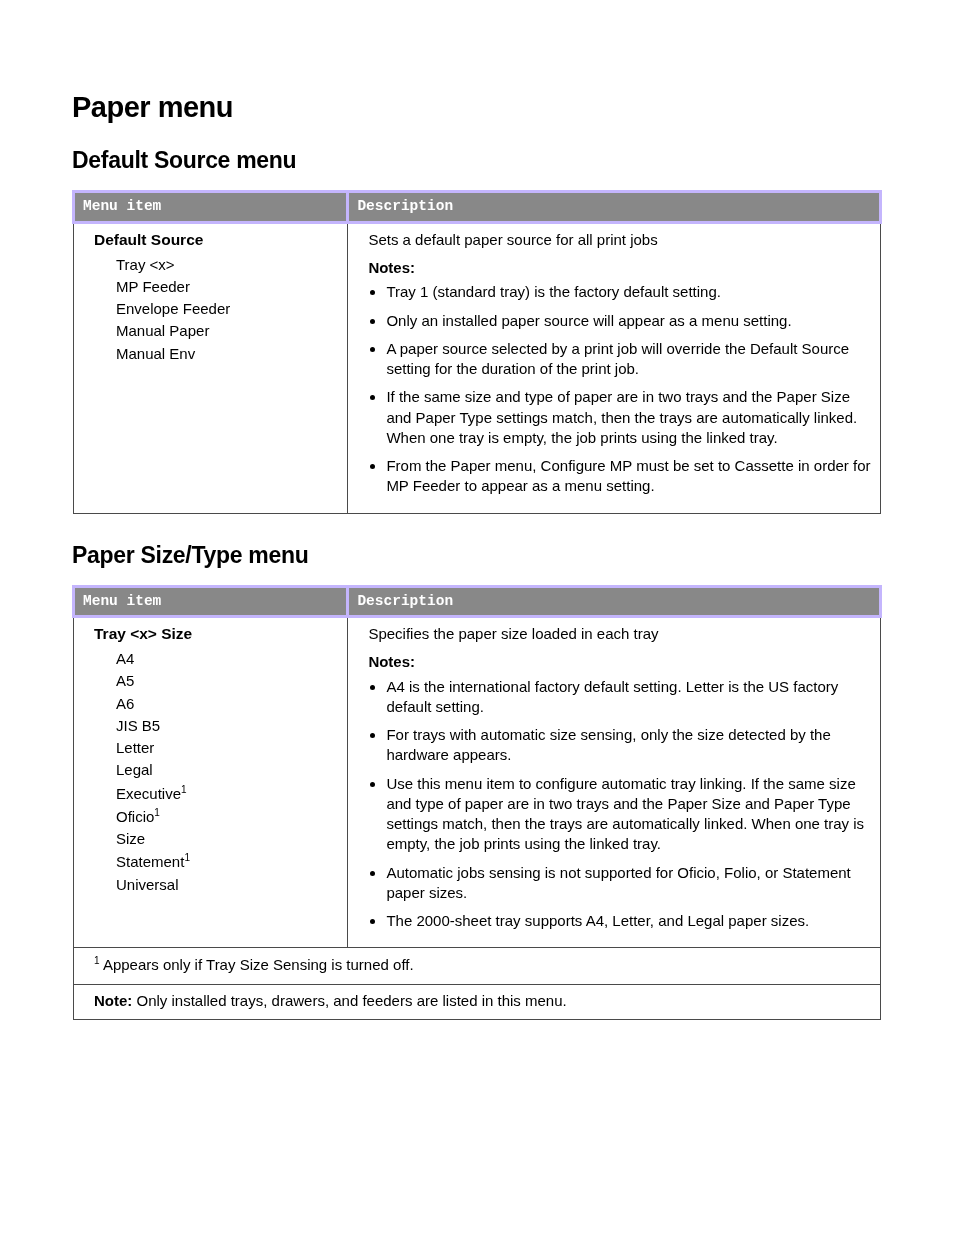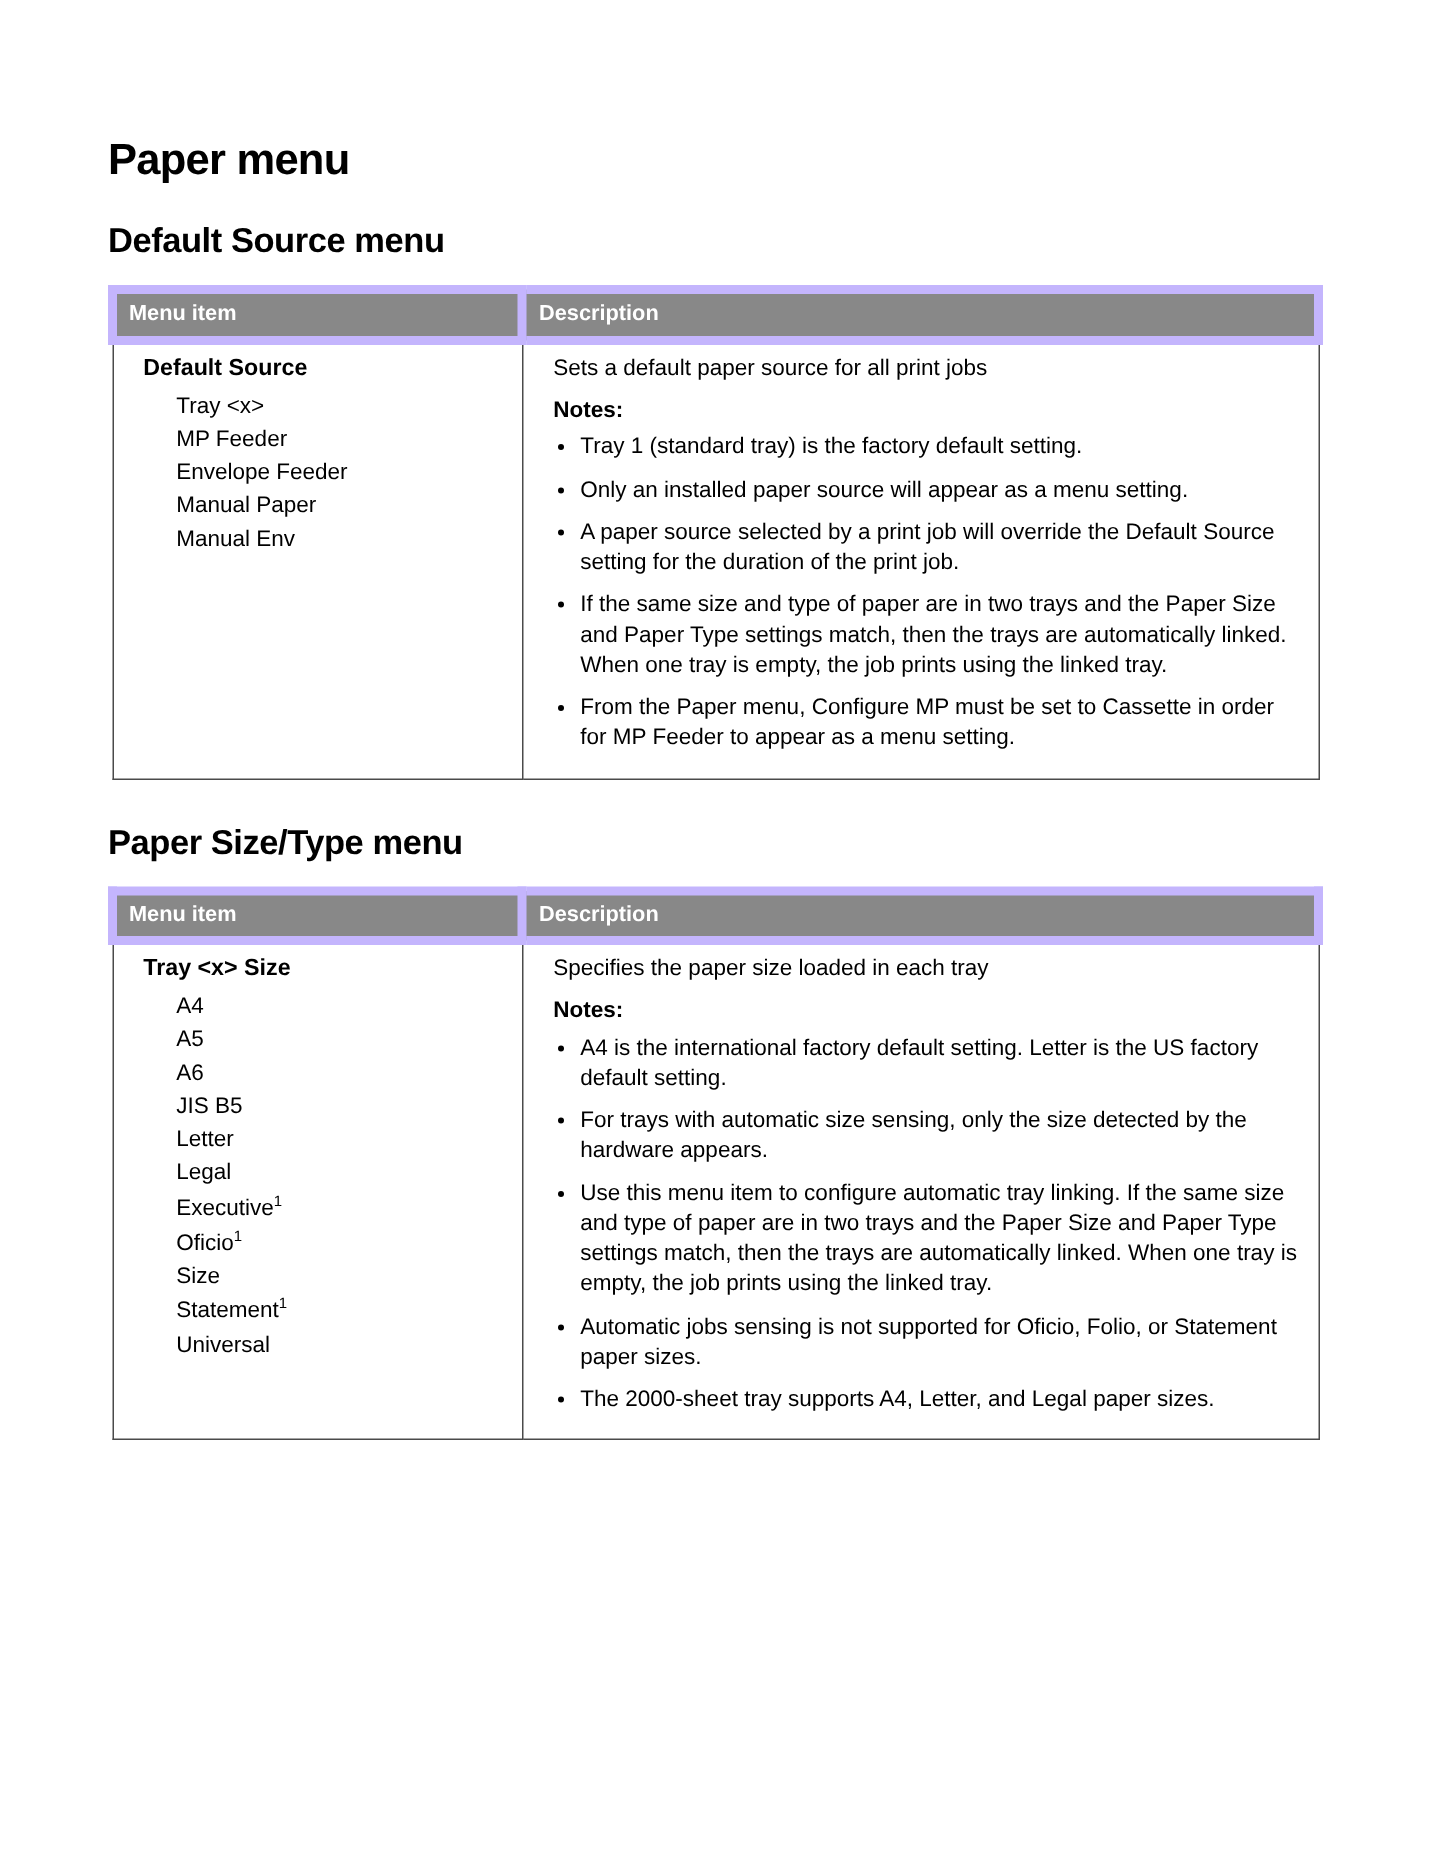--- a/index.html
+++ b/index.html
@@ -30,21 +30,22 @@
     border: 1px solid #4a4a4a;
     margin-bottom: 26px;
   }
   table.menu th {
     background: #888888;
     color: #fff;
     text-align: left;
     font-weight: 700;
     font-size: 14.5px;
     padding: 4px 8px;
-    border: 6px solid #c4b5fd;
+    border: 3px solid #c4b5fd;
+    font-family: Liberation Mono, monospace;
   }
   table.menu td {
     border: 1px solid #4a4a4a;
     vertical-align: top;
     padding: 6px 8px 8px 20px;
     font-size: 15px;
   }
   table.menu td.col-menu { width: 34%; }
   .item-title { font-weight: 700; font-size: 15.5px; margin-bottom: 4px; }
   .opt-list { margin: 0 0 0 22px; padding: 0; list-style: none; }
@@ -132,14 +133,24 @@
         <div class="notes-label">Notes:</div>
         <ul class="bullets">
           <li>A4 is the international factory default setting. Letter is the US factory default setting.</li>
           <li>For trays with automatic size sensing, only the size detected by the hardware appears.</li>
           <li>Use this menu item to configure automatic tray linking. If the same size and type of paper are in two trays and the Paper Size and Paper Type settings match, then the trays are automatically linked. When one tray is empty, the job prints using the linked tray.</li>
           <li>Automatic jobs sensing is not supported for Oficio, Folio, or Statement paper sizes.</li>
           <li>The 2000-sheet tray supports A4, Letter, and Legal paper sizes.</li>
         </ul>
       </td>
     </tr>
+    <tr>
+      <td colspan="2" class="footnote-cell">
+        <sup class="fn">1</sup><span> Appears only if Tray Size Sensing is turned off.</span>
+      </td>
+    </tr>
+    <tr>
+      <td colspan="2" class="footnote-note">
+        <span class="bold">Note:</span><span> Only installed trays, drawers, and feeders are listed in this menu.</span>
+      </td>
+    </tr>
   </tbody>
 </table>
 
 </body></html>

